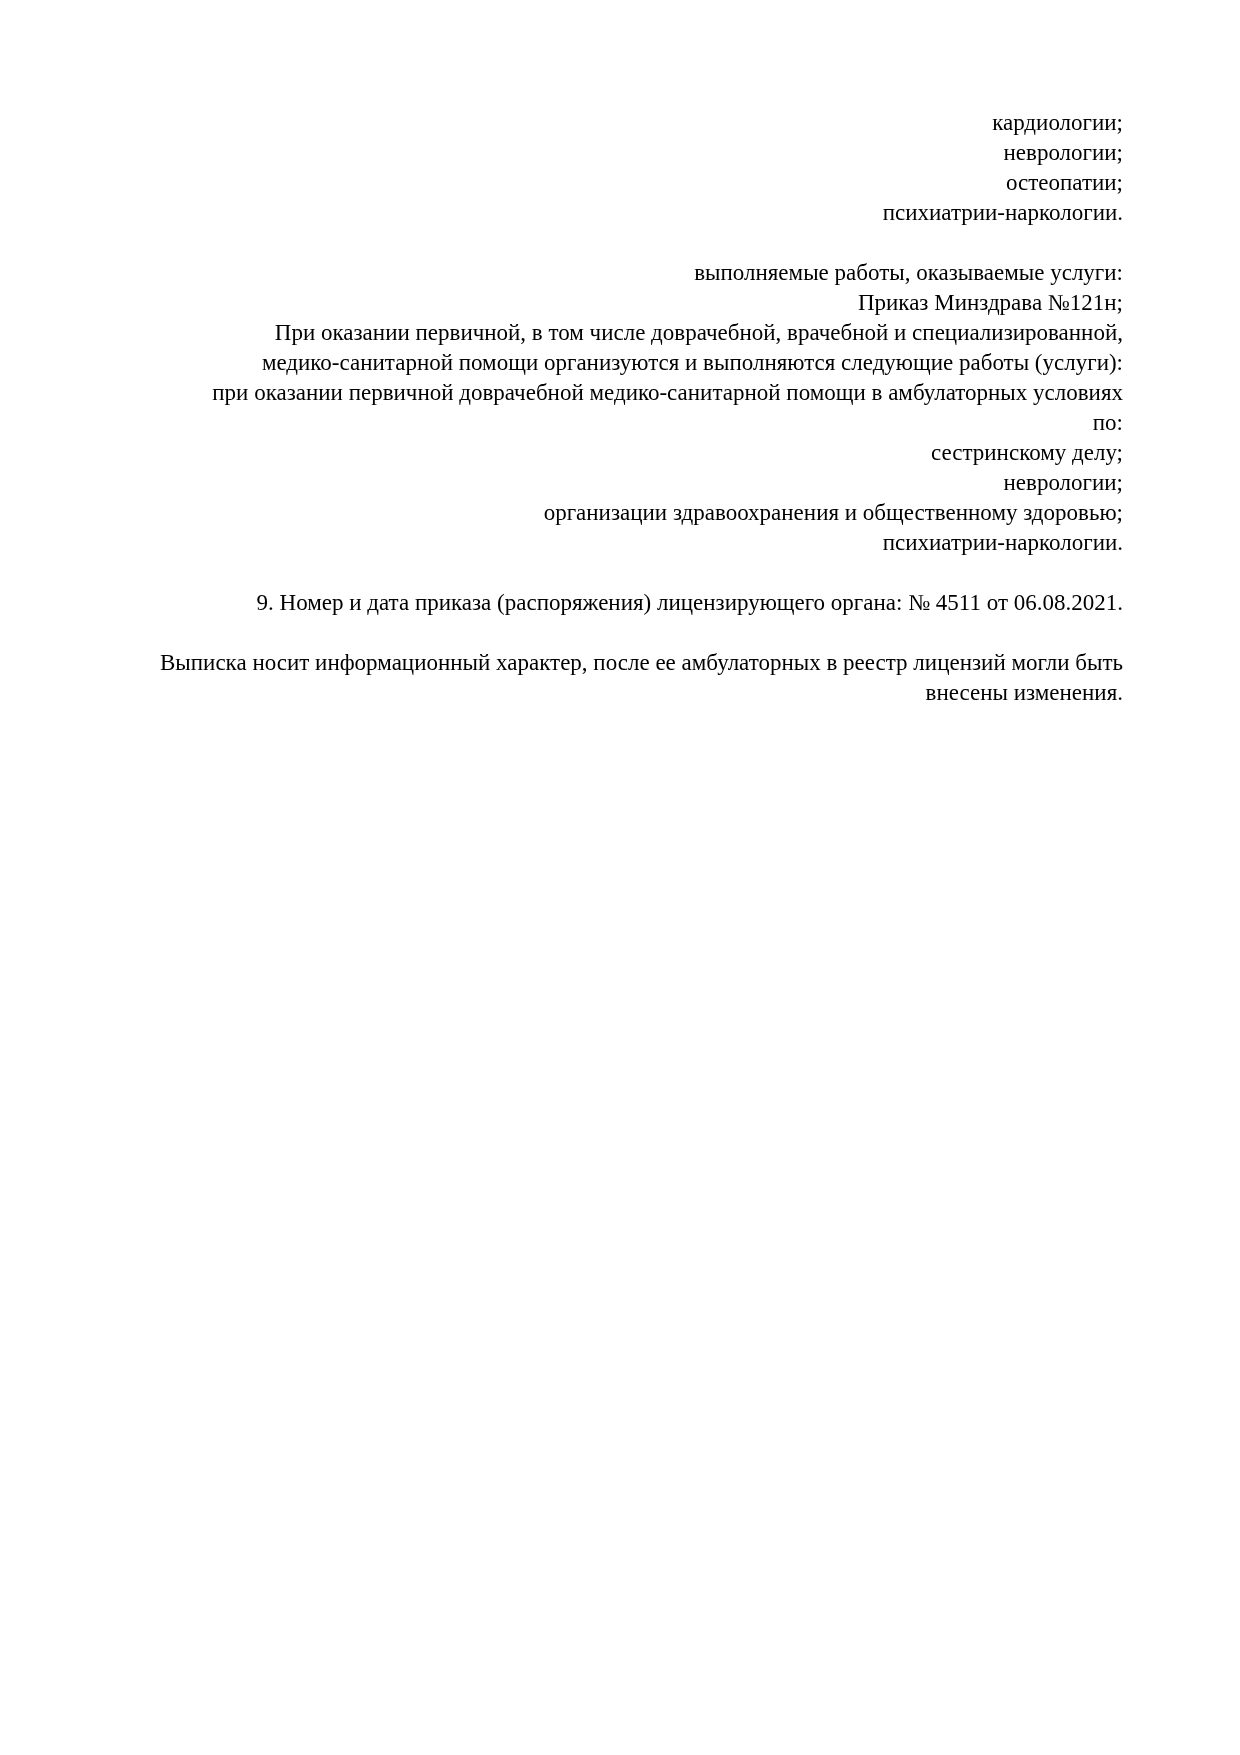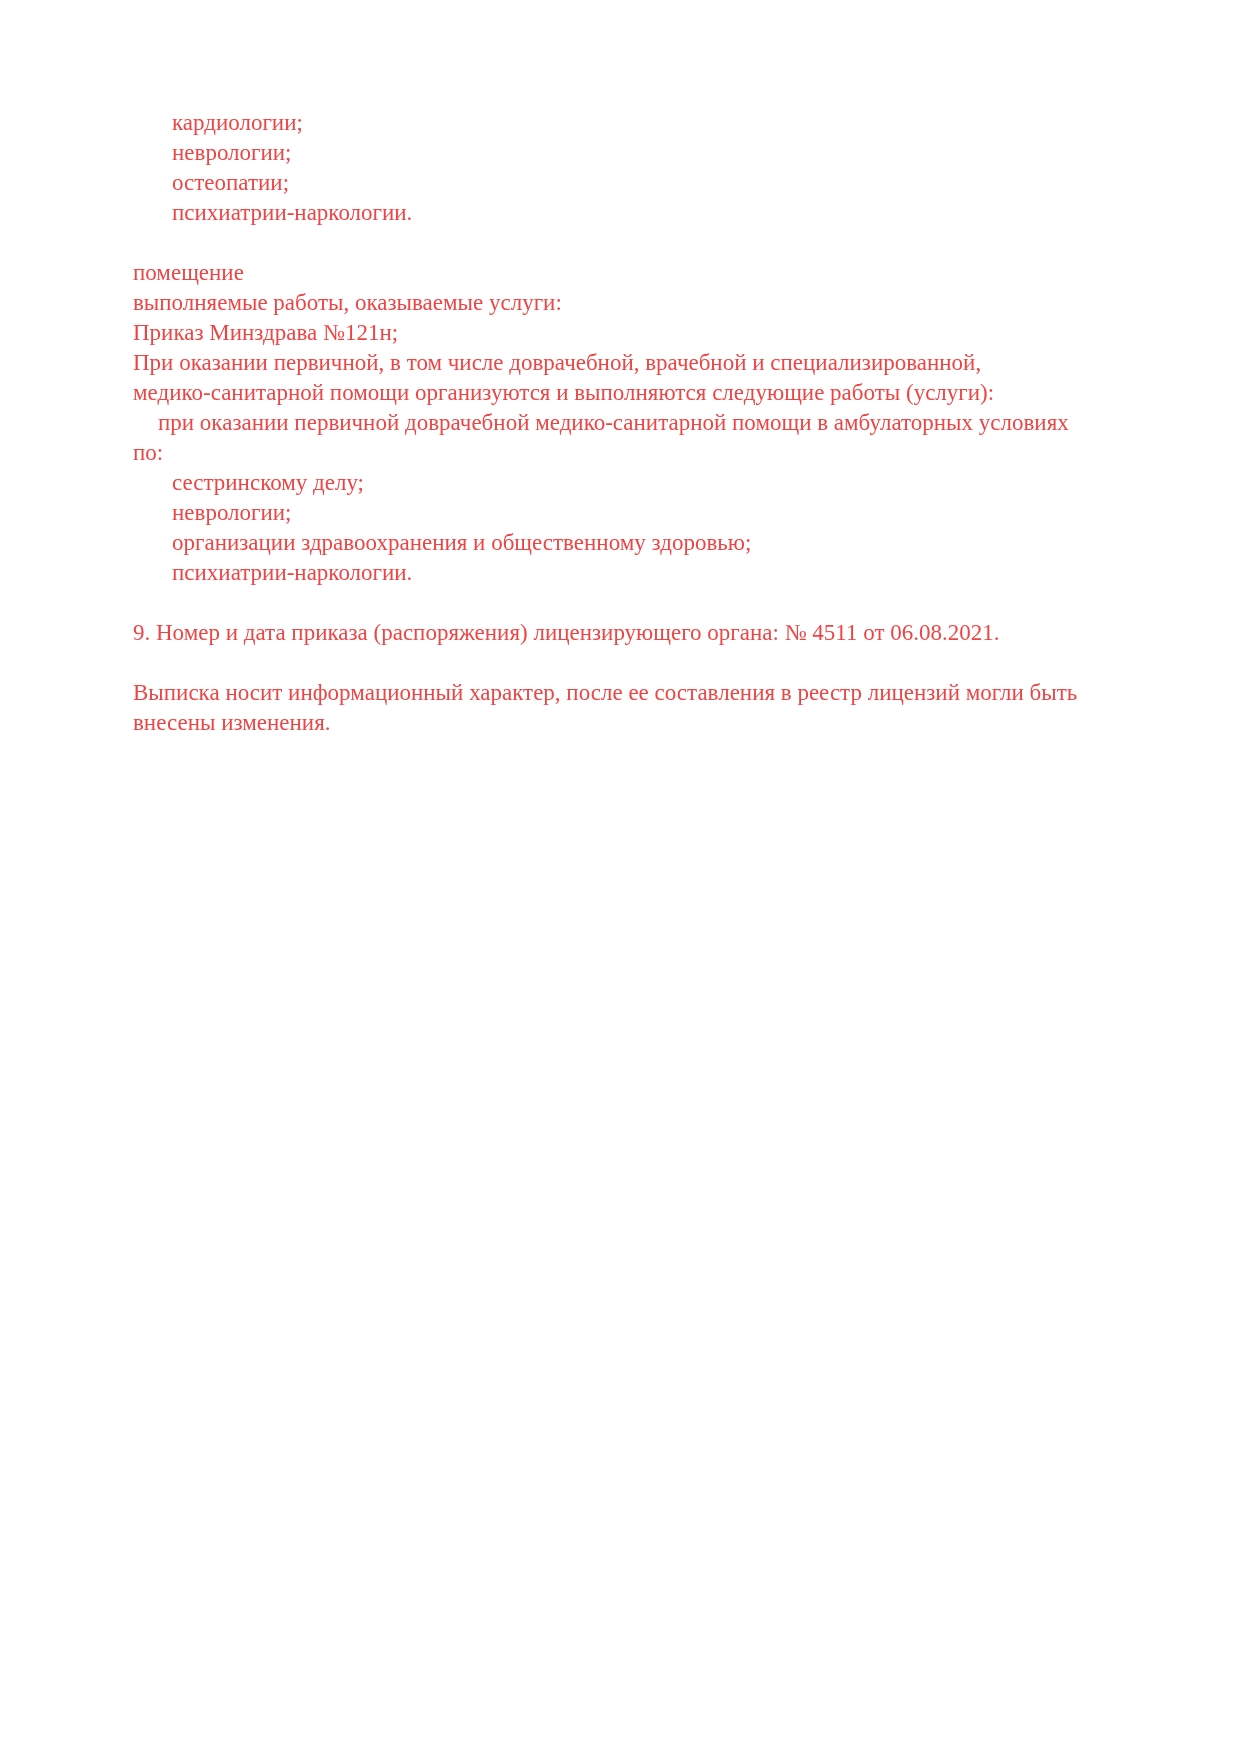--- a/index.html
+++ b/index.html
@@ -9,22 +9,23 @@
     background: #e8e8e8;
   }
   .page {
     position: relative;
     width: 1240px;
     height: 1755px;
     margin: 0 auto;
     background: #ffffff;
     font-family: "Liberation Serif", "DejaVu Serif", serif;
     font-size: 23px;
-    color: #ef4444;
+    color: #000000;
     overflow: hidden;
+    text-align: right;
   }
   .content {
     position: absolute;
     left: 133px;
     top: 108px;
     width: 990px;
   }
   .line {
     height: 30px;
     line-height: 30px;
@@ -37,30 +38,29 @@
 </head>
 <body>
 
 <div class="page">
   <div class="content">
       <div class="line indent-2">кардиологии;</div>
       <div class="line indent-2">неврологии;</div>
       <div class="line indent-2">остеопатии;</div>
       <div class="line indent-2">психиатрии-наркологии.</div>
       <div class="line indent-0">&nbsp;</div>
-      <div class="line indent-0">помещение</div>
       <div class="line indent-0">выполняемые работы, оказываемые услуги:</div>
       <div class="line indent-0">Приказ Минздрава №121н;</div>
       <div class="line indent-0">При оказании первичной, в том числе доврачебной, врачебной и специализированной,</div>
       <div class="line indent-0">медико-санитарной помощи организуются и выполняются следующие работы (услуги):</div>
       <div class="line indent-1">при оказании первичной доврачебной медико-санитарной помощи в амбулаторных условиях</div>
       <div class="line indent-0">по:</div>
       <div class="line indent-2">сестринскому делу;</div>
       <div class="line indent-2">неврологии;</div>
       <div class="line indent-2">организации здравоохранения и общественному здоровью;</div>
       <div class="line indent-2">психиатрии-наркологии.</div>
       <div class="line indent-0">&nbsp;</div>
       <div class="line indent-0">9. Номер и дата приказа (распоряжения) лицензирующего органа: № 4511 от 06.08.2021.</div>
       <div class="line indent-0">&nbsp;</div>
-      <div class="line indent-0">Выписка носит информационный характер, после ее составления в реестр лицензий могли быть</div>
+      <div class="line indent-0">Выписка носит информационный характер, после ее амбулаторных в реестр лицензий могли быть</div>
       <div class="line indent-0">внесены изменения.</div>
     </div>
 </div>
 
 </body></html>

